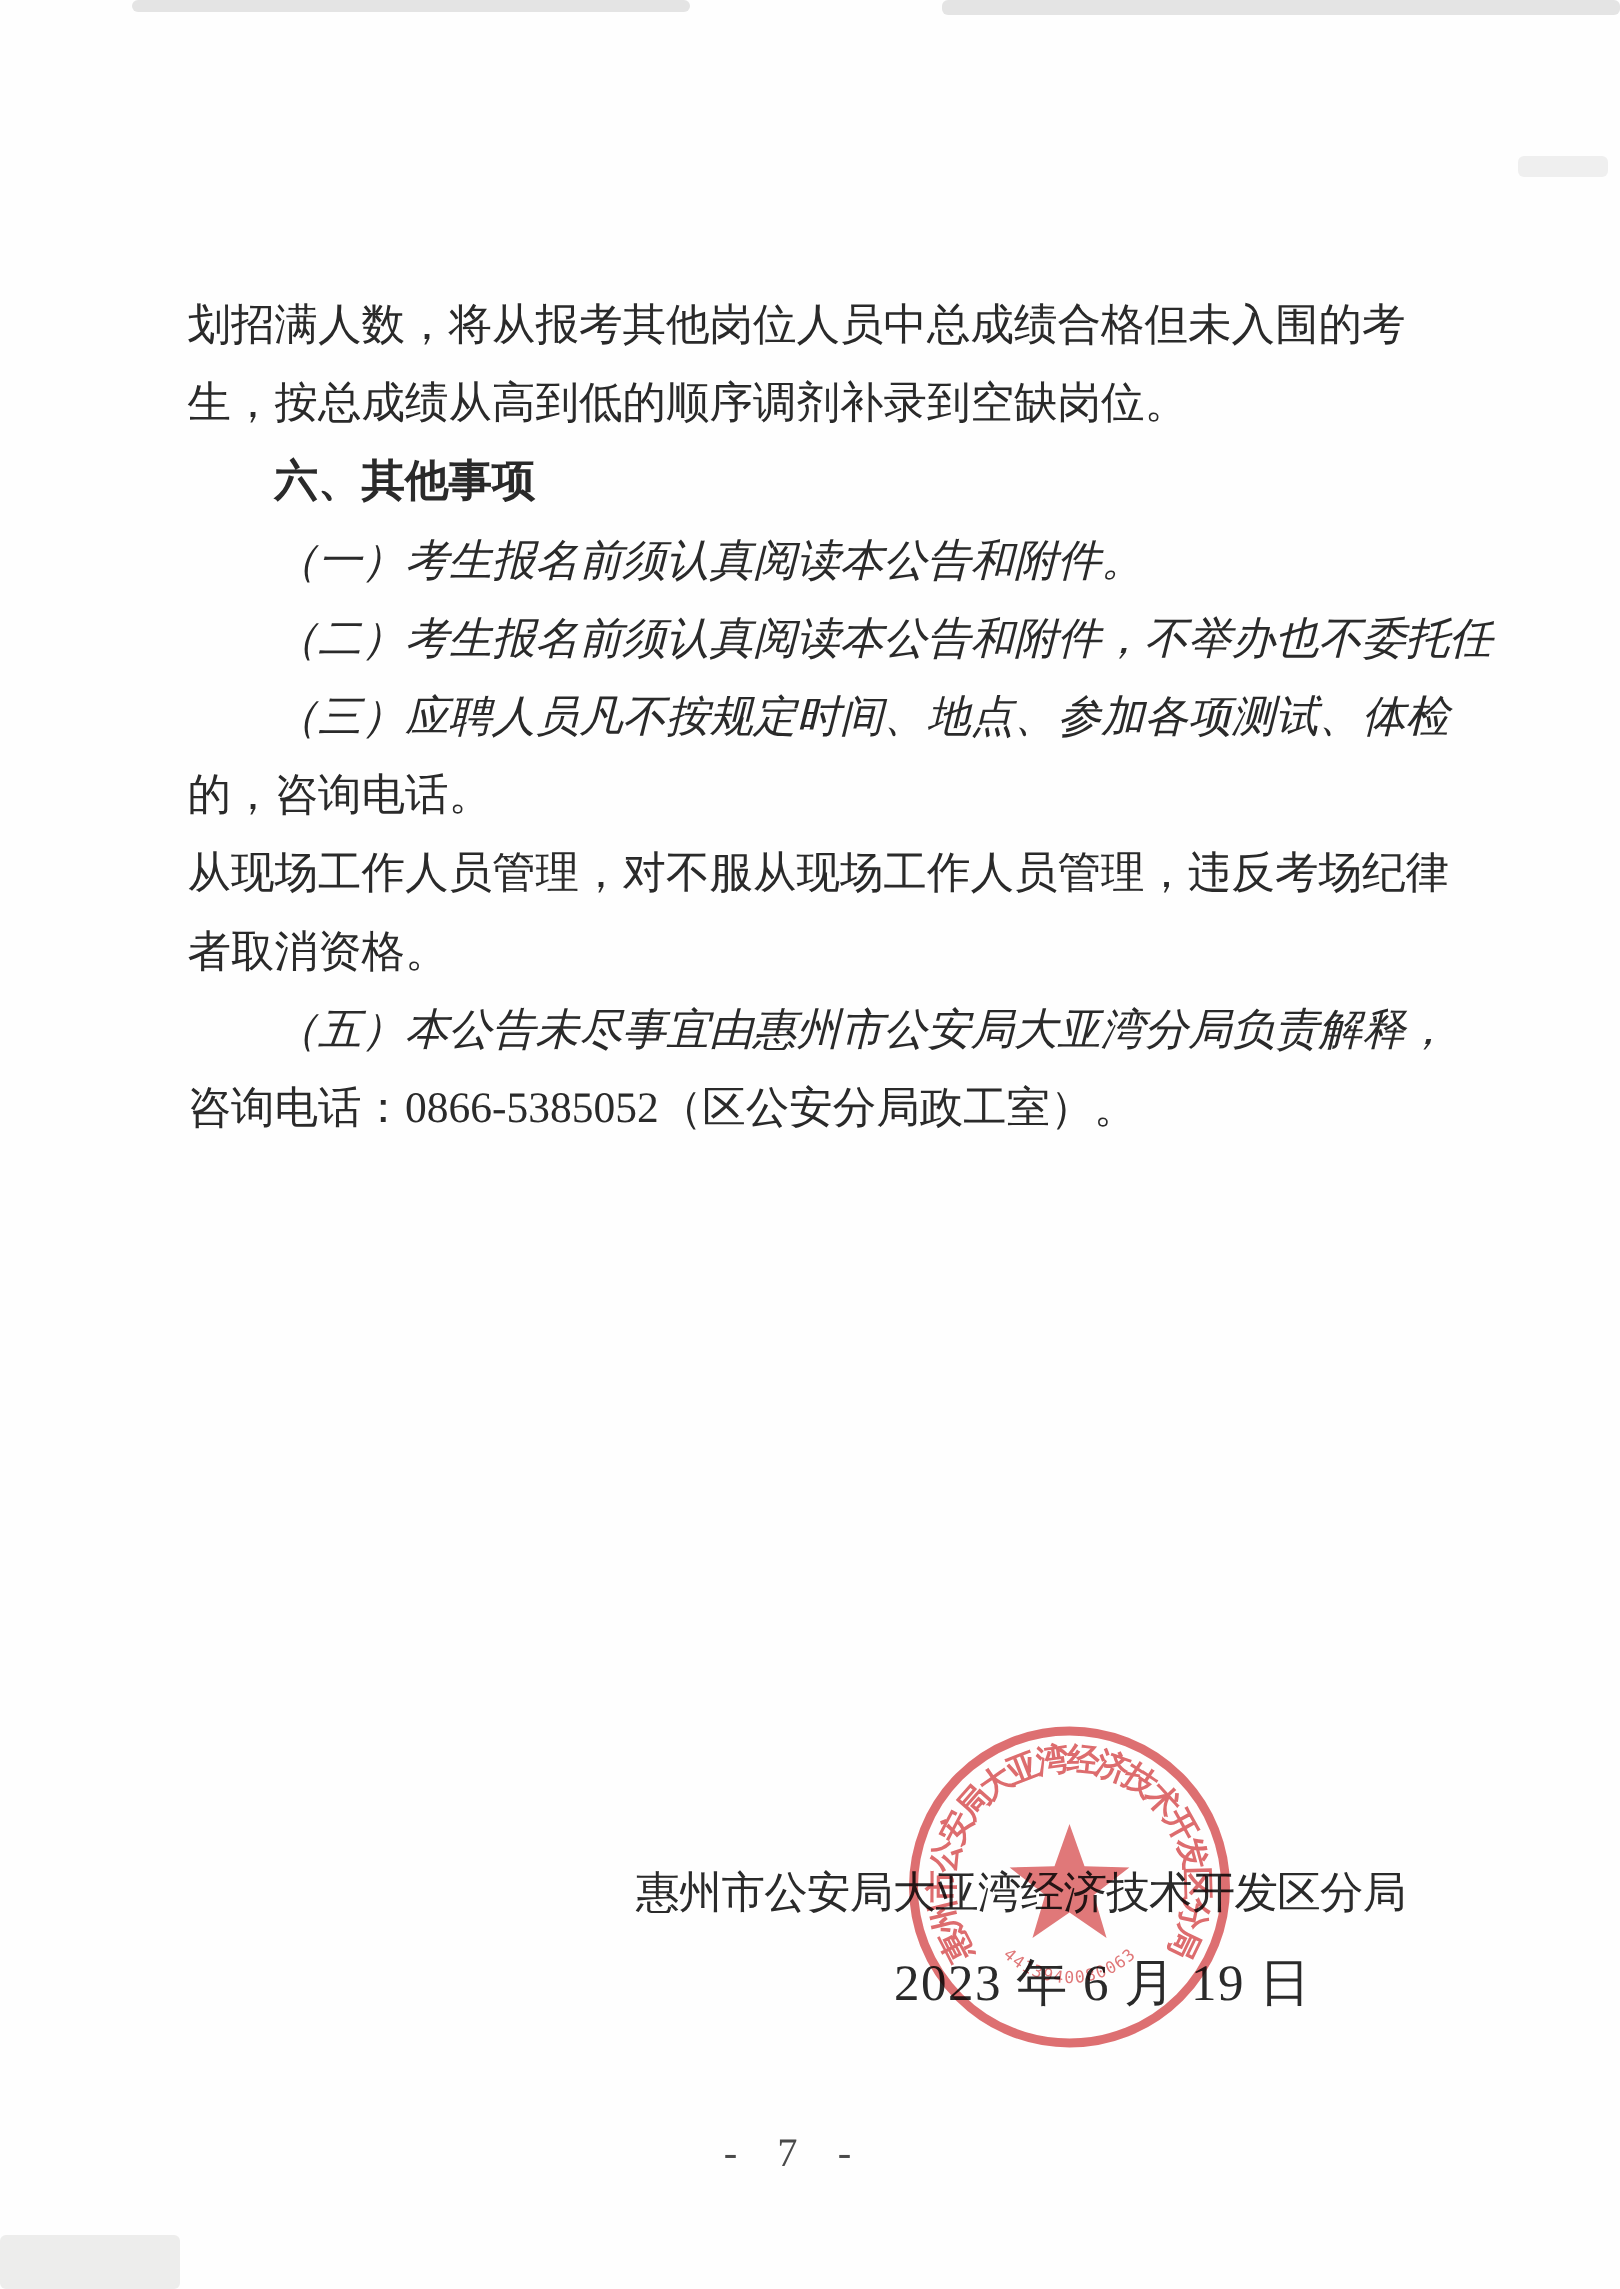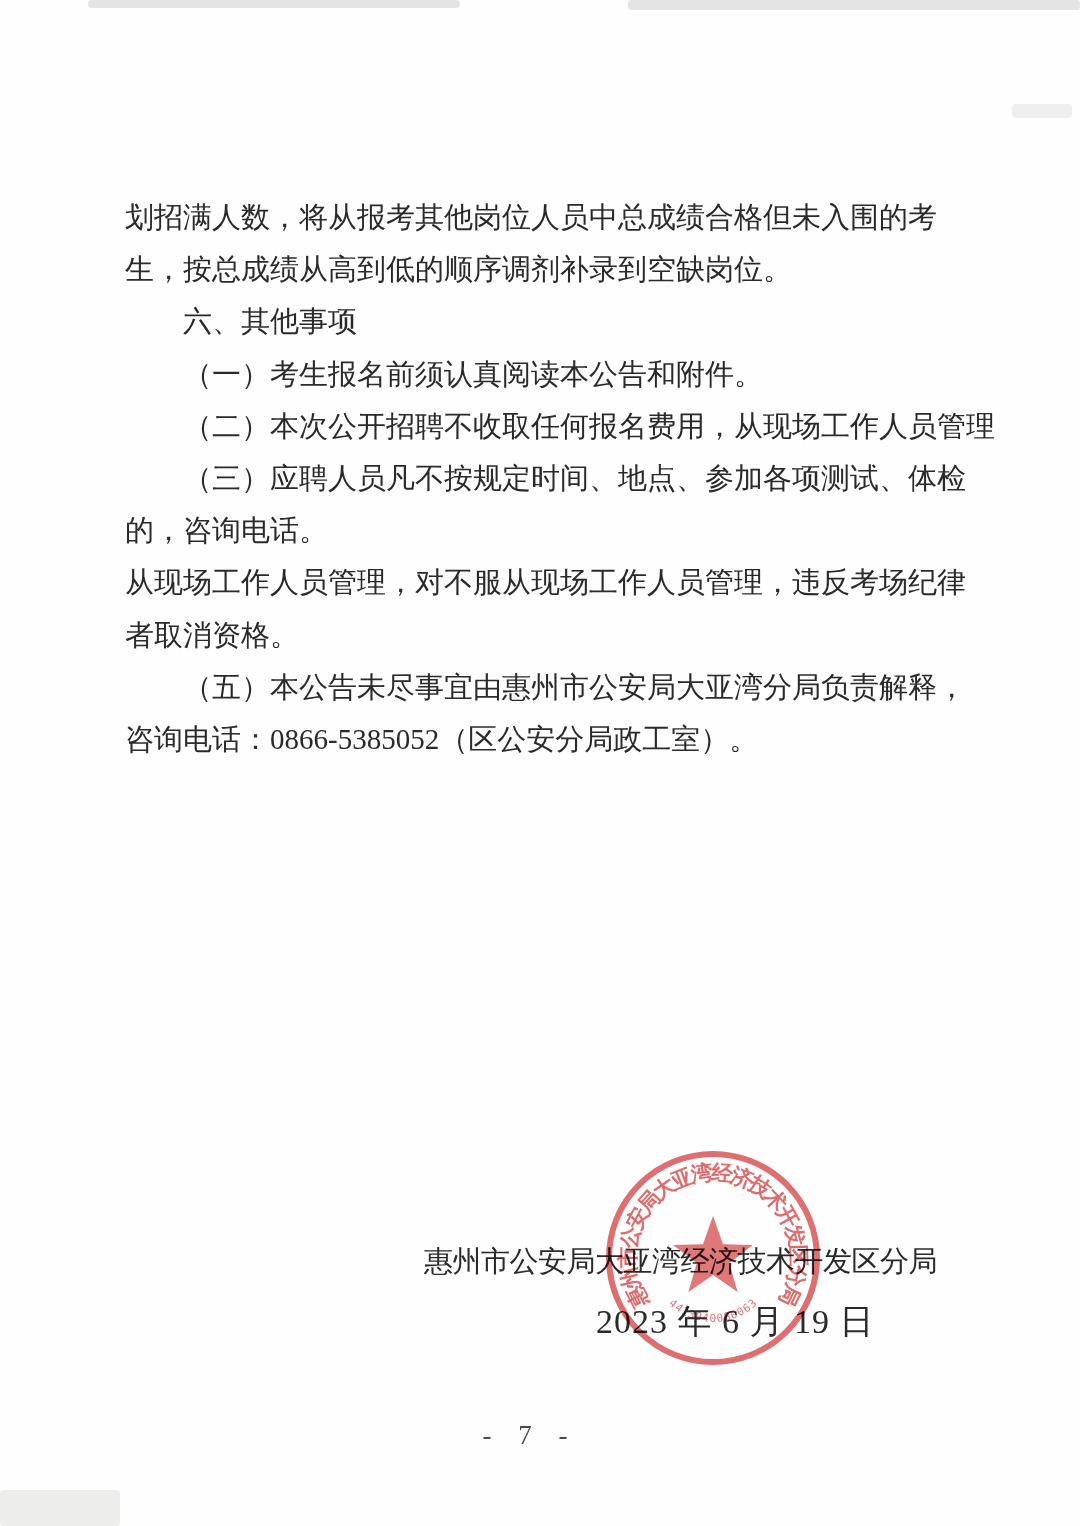--- a/index.html
+++ b/index.html
@@ -17,22 +17,22 @@
   .smudge.s2{left:628px;top:0;width:452px;height:10px;}
   .smudge.s3{left:1012px;top:104px;width:60px;height:14px;background:rgba(170,170,170,.18);}
   .smudge.s4{left:0;top:1490px;width:120px;height:36px;background:rgba(200,198,195,.30);}
 
   .body-text{
     position:absolute;left:125px;top:191px;width:812px;
     font-size:29px;line-height:52.2px;
     letter-spacing:0;
   }
   .line{height:52.2px;white-space:nowrap;}
-  .line.indent{padding-left:58px;}
-  .line.heading{padding-left:58px;font-weight:400;font-family:"Liberation Sans","DejaVu Sans",sans-serif;}
+  .line.indent{padding-left:58px;font-style:italic;}
+  .line.heading{padding-left:58px;font-weight:700;font-family:"Liberation Sans","DejaVu Sans",sans-serif;}
 
   .attachments{
     position:absolute;left:207px;top:921px;
     font-size:29px;line-height:53px;
   }
   .att-row{display:flex;white-space:nowrap;}
   .att-label{width:73px;flex:0 0 73px;}
   .att-row + .att-row{padding-left:73px;}
 
   .signature-org{
@@ -64,21 +64,21 @@
   <div class="smudge s1"></div>
   <div class="smudge s2"></div>
   <div class="smudge s3"></div>
   <div class="smudge s4"></div>
 
   <div class="body-text">
     <div class="line">划招满人数，将从报考其他岗位人员中总成绩合格但未入围的考</div>
     <div class="line">生，按总成绩从高到低的顺序调剂补录到空缺岗位。</div>
     <div class="line heading">六、其他事项</div>
     <div class="line indent">（一）考生报名前须认真阅读本公告和附件。</div>
-    <div class="line indent">（二）本次公开招聘不收取任何报名费用，从现场工作人员管理</div>
+    <div class="line indent">（二）考生报名前须认真阅读本公告和附件，不举办也不委托任</div>
     <div class="line indent">（三）应聘人员凡不按规定时间、地点、参加各项测试、体检</div>
     <div class="line">的，咨询电话。</div>
     <div class="line">从现场工作人员管理，对不服从现场工作人员管理，违反考场纪律</div>
     <div class="line">者取消资格。</div>
     <div class="line indent">（五）本公告未尽事宜由惠州市公安局大亚湾分局负责解释，</div>
     <div class="line">咨询电话：0866-5385052（区公安分局政工室）。</div>
   </div>
 
 
   <div class="signature-org">惠州市公安局大亚湾经济技术开发区分局</div>

